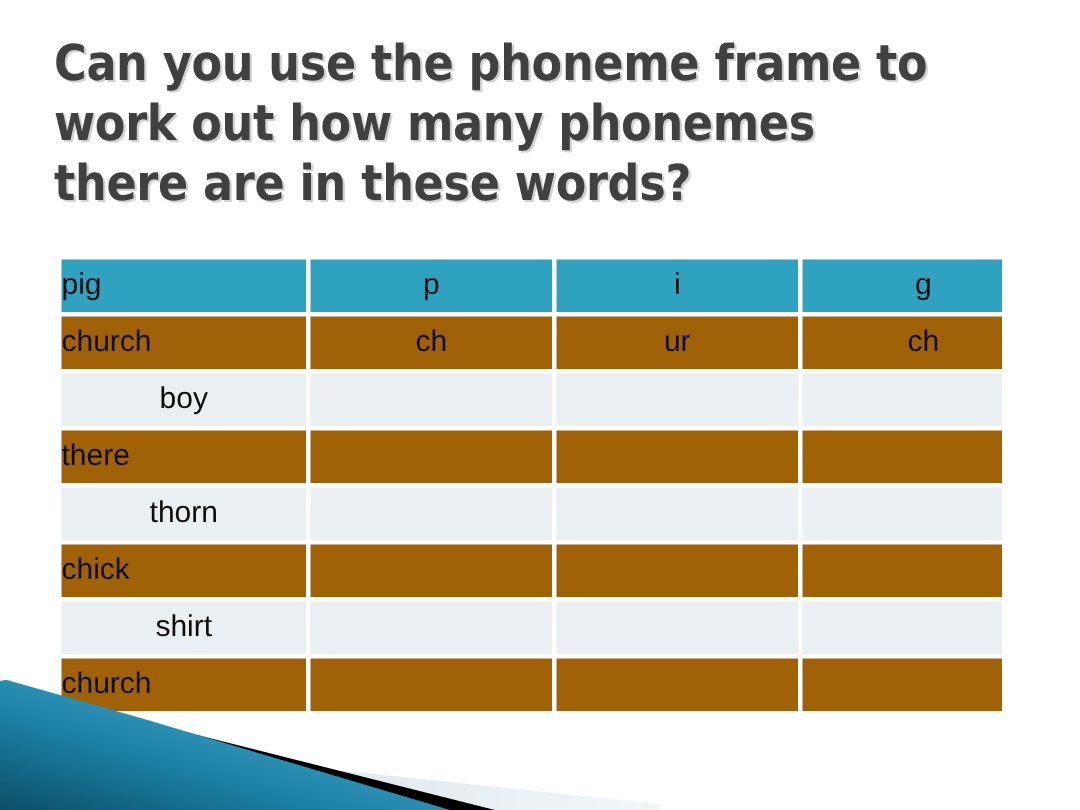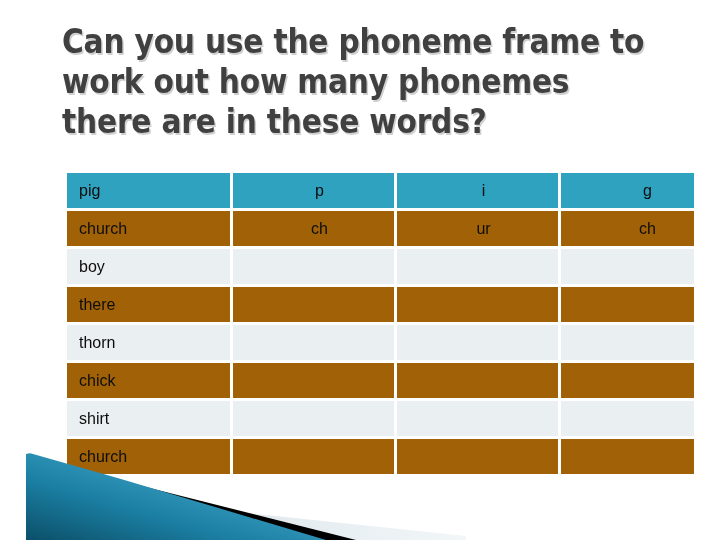--- a/index.html
+++ b/index.html
@@ -15,21 +15,20 @@
     position: relative;
   }
 
   #slide {
     position: absolute;
     left: 0; top: 0;
     width: 668px;
     height: 540px;
     background: #ffffff;
     overflow: hidden;
-    margin-left: 26px;
   }
 
   
   #title {
     position: absolute;
     left: 36px;
     top: 22px;
     width: 660px;
     font-family: "DejaVu Sans Condensed", "Liberation Sans Narrow", "Liberation Sans", sans-serif;
     font-weight: bold;
@@ -47,37 +46,37 @@
     position: absolute;
     left: 38px;
     top: 170px;
     width: 646px;
     border-collapse: separate;
     border-spacing: 3px 3px;
     table-layout: fixed;
   }
   #phoneme-table td {
     height: 35px;
-    padding: 0 0 0 12px;
+    padding: 0 0 0 0;
     vertical-align: middle;
-    font-size: 16px;
+    font-size: 20px;
     color: #0d0d0d;
     font-family: "Liberation Sans", sans-serif;
   }
   #phoneme-table col.c1 { width: 163px; }
   #phoneme-table col.c2 { width: 161px; }
   #phoneme-table col.c3 { width: 161px; }
   #phoneme-table col.c4 { width: 161px; }
 
   tr.header-row td {
     background: #2fa2c0;
     color: #ffffff;
   }
   tr.row-dark td  { background: #a16207; }
-  tr.row-light td { background: #eaeff1; }
+  tr.row-light td { background: #eaeff1; text-align: center; }
 
   td.col-word {
     text-align: left;
     padding-left: 9px;
   }
   td.col-phoneme {
     text-align: center;
   }
 
   

